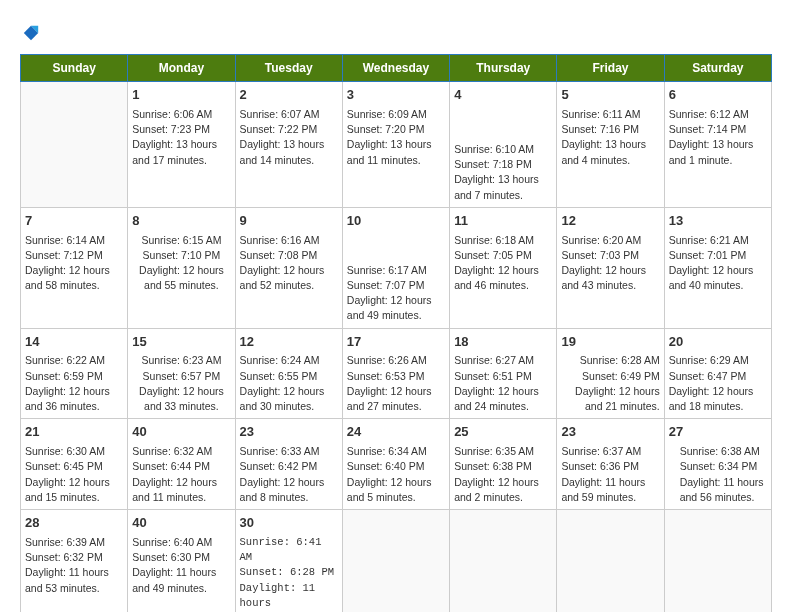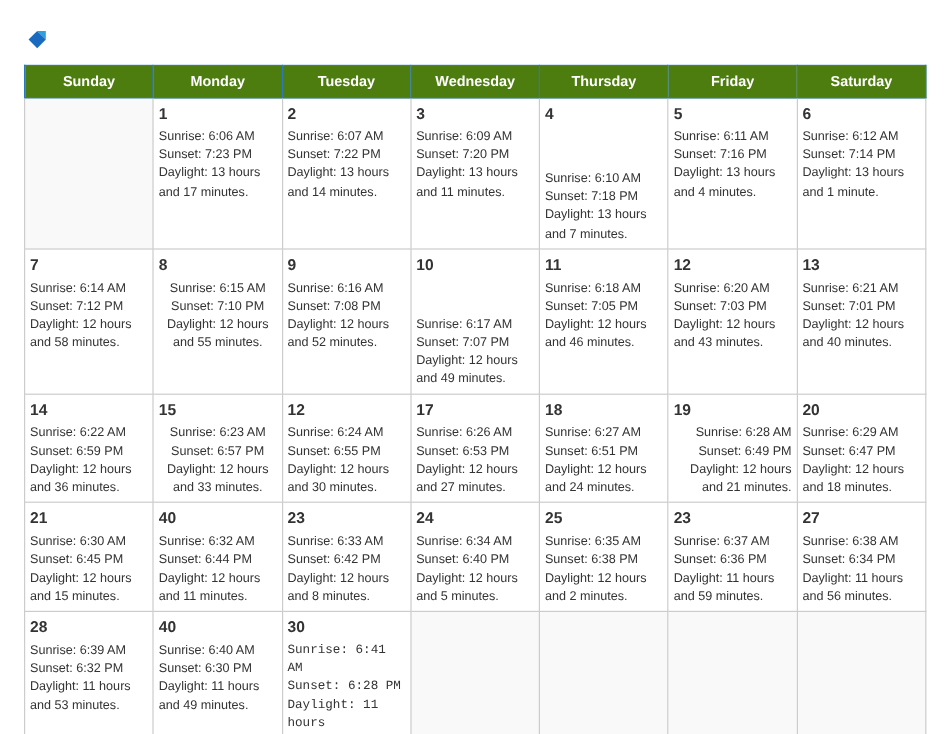--- a/index.html
+++ b/index.html
@@ -296,21 +296,21 @@
         </td>
         <td>
           <div class="day-number">23</div>
           <div class="day-info" style="white-space: pre-line;">Sunrise: 6:37 AM
 Sunset: 6:36 PM
 Daylight: 11 hours
 and 59 minutes.</div>
         </td>
         <td>
           <div class="day-number">27</div>
-          <div class="day-info" style="white-space: pre-line;">Sunrise: 6:38 AM
+          <div class="day-info" style="white-space: pre-line; margin-left: 11px;">Sunrise: 6:38 AM
 Sunset: 6:34 PM
 Daylight: 11 hours
 and 56 minutes.</div>
         </td>
       </tr>
       <tr>
         <td>
           <div class="day-number">28</div>
           <div class="day-info" style="white-space: pre-line;">Sunrise: 6:39 AM
 Sunset: 6:32 PM

